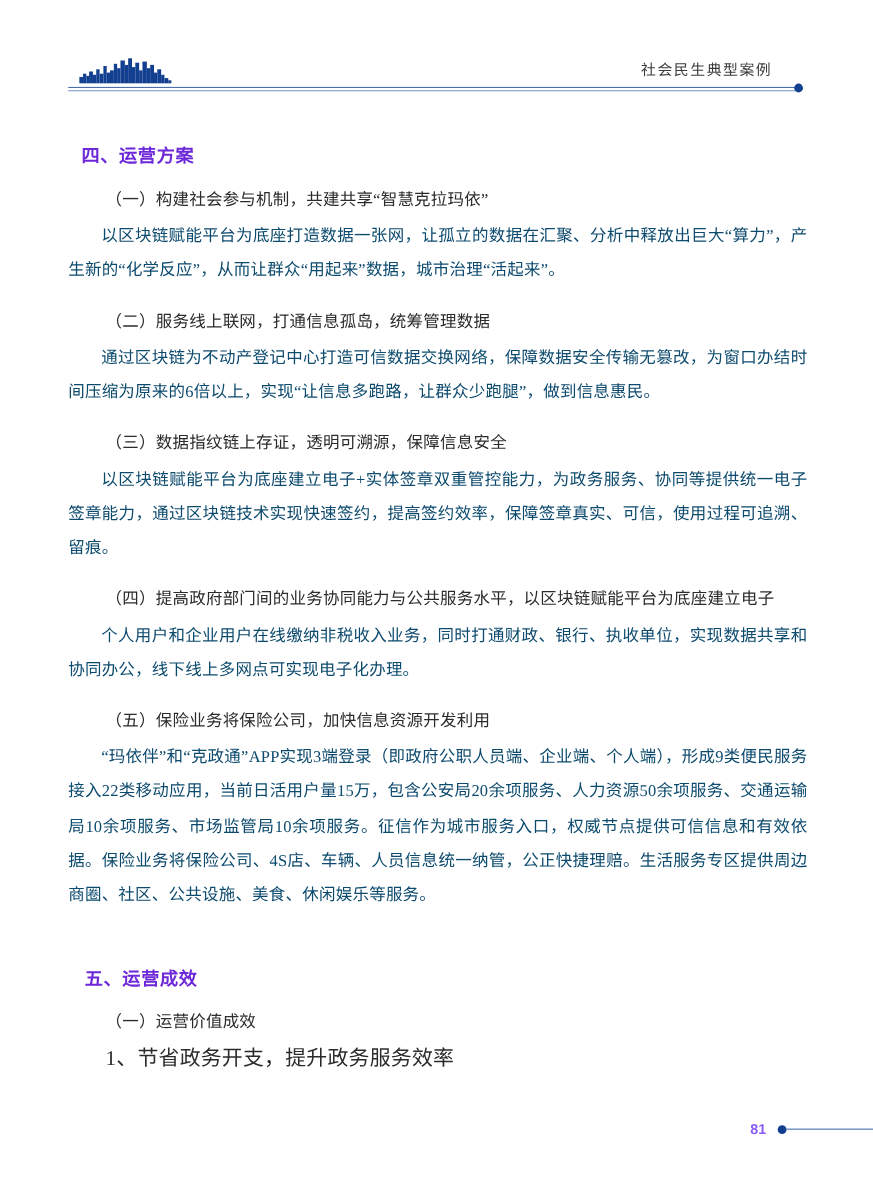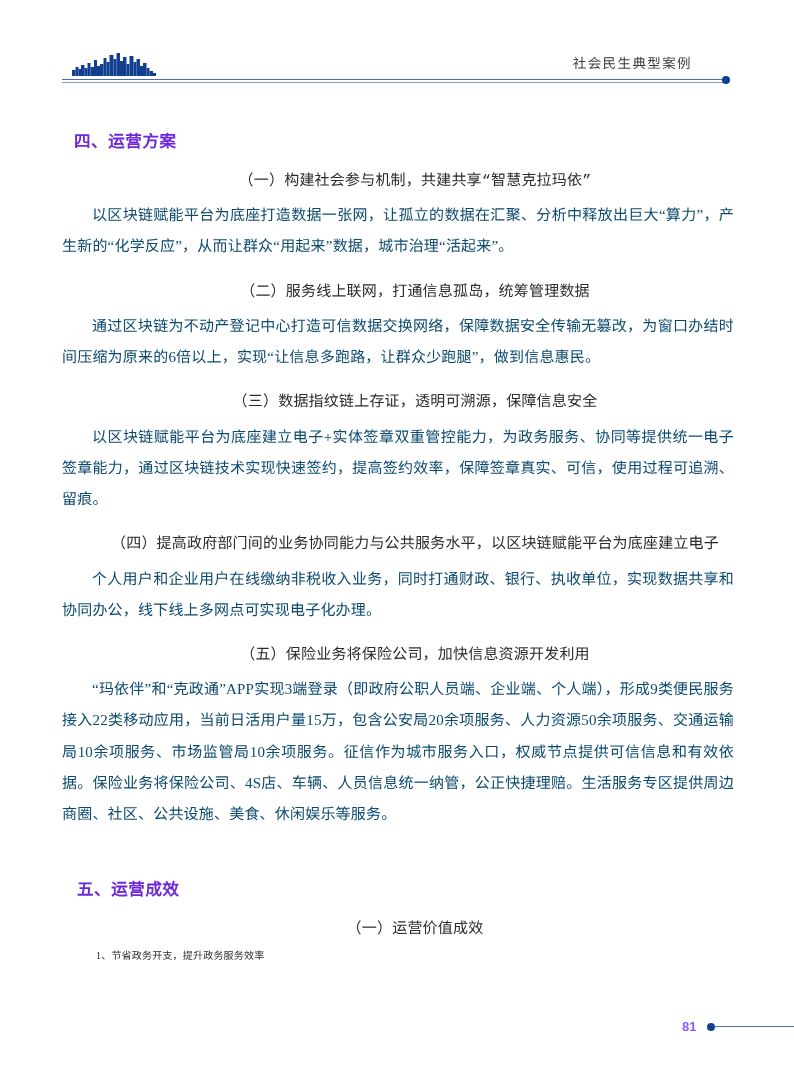--- a/index.html
+++ b/index.html
@@ -40,21 +40,21 @@
   .skyline {
     position: absolute;
     left: 10px;
     top: 52px;
     width: 84px;
     height: 24px;
     display: block;
   }
   .header-title {
     position: absolute;
-    right: 40px;
+    right: 30px;
     top: 52px;
     font-size: 13.5px;
     letter-spacing: 1.4px;
     color: #3a3a3a;
     white-space: nowrap;
     font-family: "Liberation Serif", "DejaVu Serif", serif;
   }
   .header-rule {
     position: absolute;
     left: 0px;
@@ -102,38 +102,37 @@
     margin-left: 15px;
   }
 
   .sub-title {
     font-size: 15px;
     line-height: 1.62;
     margin: 0 0 6px 0;
     padding-left: 34px;
     color: #2b2b2b;
     letter-spacing: 0.2px;
-    font-family: Liberation Mono, monospace;
-    text-align: center;
+    font-family: Liberation Serif, serif;
   }
 
   .para {
     font-size: 15px;
     line-height: 2.08;
     margin: 0 0 10px 0;
     text-align: justify;
     text-justify: inter-ideograph;
     text-indent: 2em;
     color: #0c4a6e;
     letter-spacing: 0.2px;
     font-family: "Liberation Serif", "DejaVu Serif", serif;
   }
 
   .item-line {
-    font-size: 10px;
+    font-size: 19px;
     line-height: 1.62;
     margin: 0 0 4px 0;
     padding-left: 34px;
     color: #2b2b2b;
     letter-spacing: 0.2px;
     font-family: "Liberation Serif", "DejaVu Serif", serif;
   }
 
   .gap-sm { height: 8px; }
 

